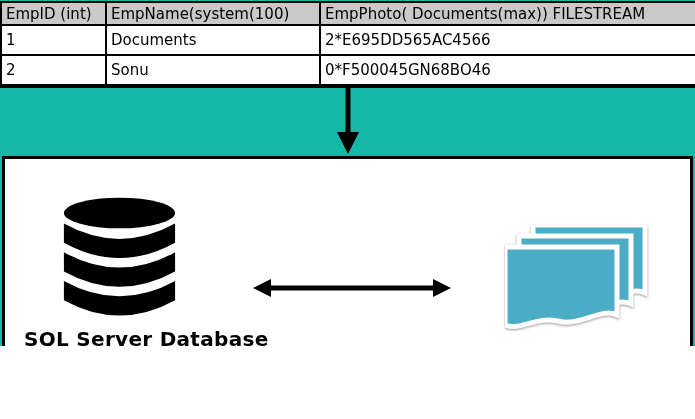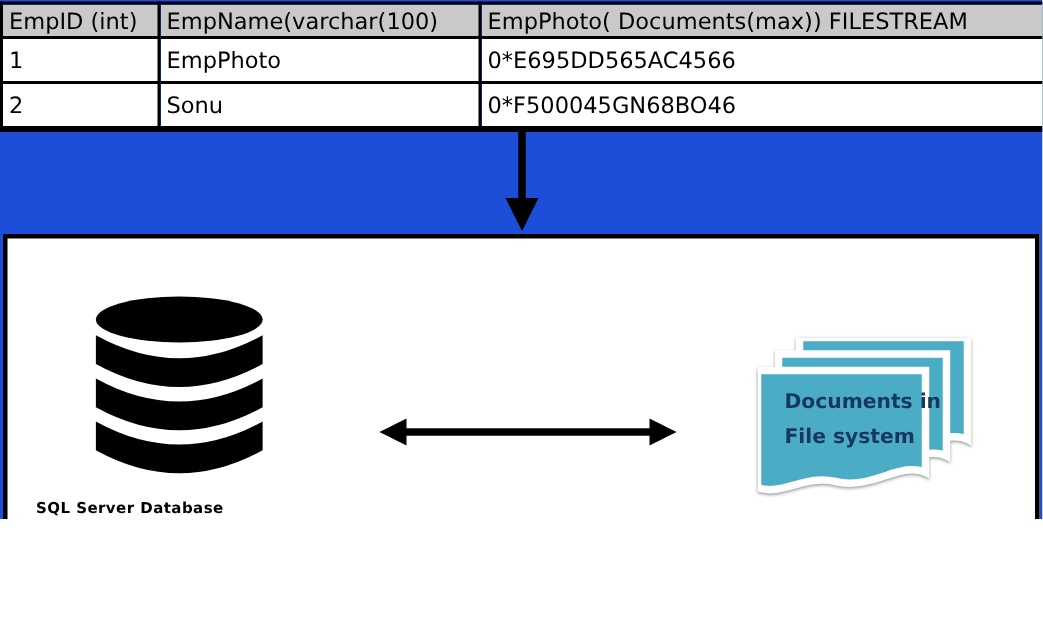--- a/index.html
+++ b/index.html
@@ -5,21 +5,21 @@
   html, body {
     margin: 0;
     padding: 0;
     background: #ffffff;
     font-family: "DejaVu Sans", sans-serif;
   }
   #stage {
     position: relative;
     width: 695px;
     height: 346px;
-    background: #1d4ed8;
+    background: #14b8a6;
     overflow: hidden;
   }
 
   
   table.emp-table {
     position: absolute;
     top: 1px;
     left: 0;
     width: 695px;
     border-collapse: collapse;
@@ -80,21 +80,21 @@
     position: absolute;
     left: 57px;
     top: 36px;
     width: 115px;
     height: 128px;
   }
   .db-label {
     position: absolute;
     left: 19px;
     top: 170px;
-    font-size: 10px;
+    font-size: 20px;
     font-weight: bold;
     line-height: 21px;
     letter-spacing: 0.3px;
     color: #000000;
     white-space: nowrap;
   }
 
   .docs-icon-wrap {
     position: absolute;
     left: 500px;
@@ -123,29 +123,29 @@
 
   <table class="emp-table">
     <colgroup>
       <col style="width:105px">
       <col style="width:214px">
       <col style="width:376px">
     </colgroup>
     <thead>
       <tr>
         <th>EmpID (int)</th>
-        <th>EmpName(varchar(100)</th>
+        <th>EmpName(system(100)</th>
         <th>EmpPhoto( Documents(max)) FILESTREAM</th>
       </tr>
     </thead>
     <tbody>
       <tr>
         <td>1</td>
-        <td>EmpPhoto</td>
-        <td>0*E695DD565AC4566</td>
+        <td>Documents</td>
+        <td>2*E695DD565AC4566</td>
       </tr>
       <tr>
         <td>2</td>
         <td>Sonu</td>
         <td>0*F500045GN68BO46</td>
       </tr>
     </tbody>
   </table>
 
   <div class="down-arrow-wrap">
@@ -181,20 +181,16 @@
     <div class="docs-icon-wrap">
       <svg width="152" height="122" viewBox="0 0 152 122">
         <g>
           <path d="M28,0 L140,0 L140,68 C124,60 104,80 80,74 C60,69 44,84 28,78 Z" fill="#4bacc6" stroke="#ffffff" stroke-width="5"></path>
           <path d="M14,11 L126,11 L126,79 C110,71 90,91 66,85 C46,80 30,95 14,89 Z" fill="#4bacc6" stroke="#ffffff" stroke-width="5"></path>
           <path d="M0,22 L112,22 L112,90 C96,82 76,102 52,96 C32,91 16,106 0,100 Z" fill="#4bacc6" stroke="#ffffff" stroke-width="5"></path>
         </g>
       </svg>
     </div>
 
-    <div class="docs-label">
-      <div>Documents in</div>
-      <div>File system</div>
-    </div>
 
   </div>
 
 </div>
 
 </body></html>

